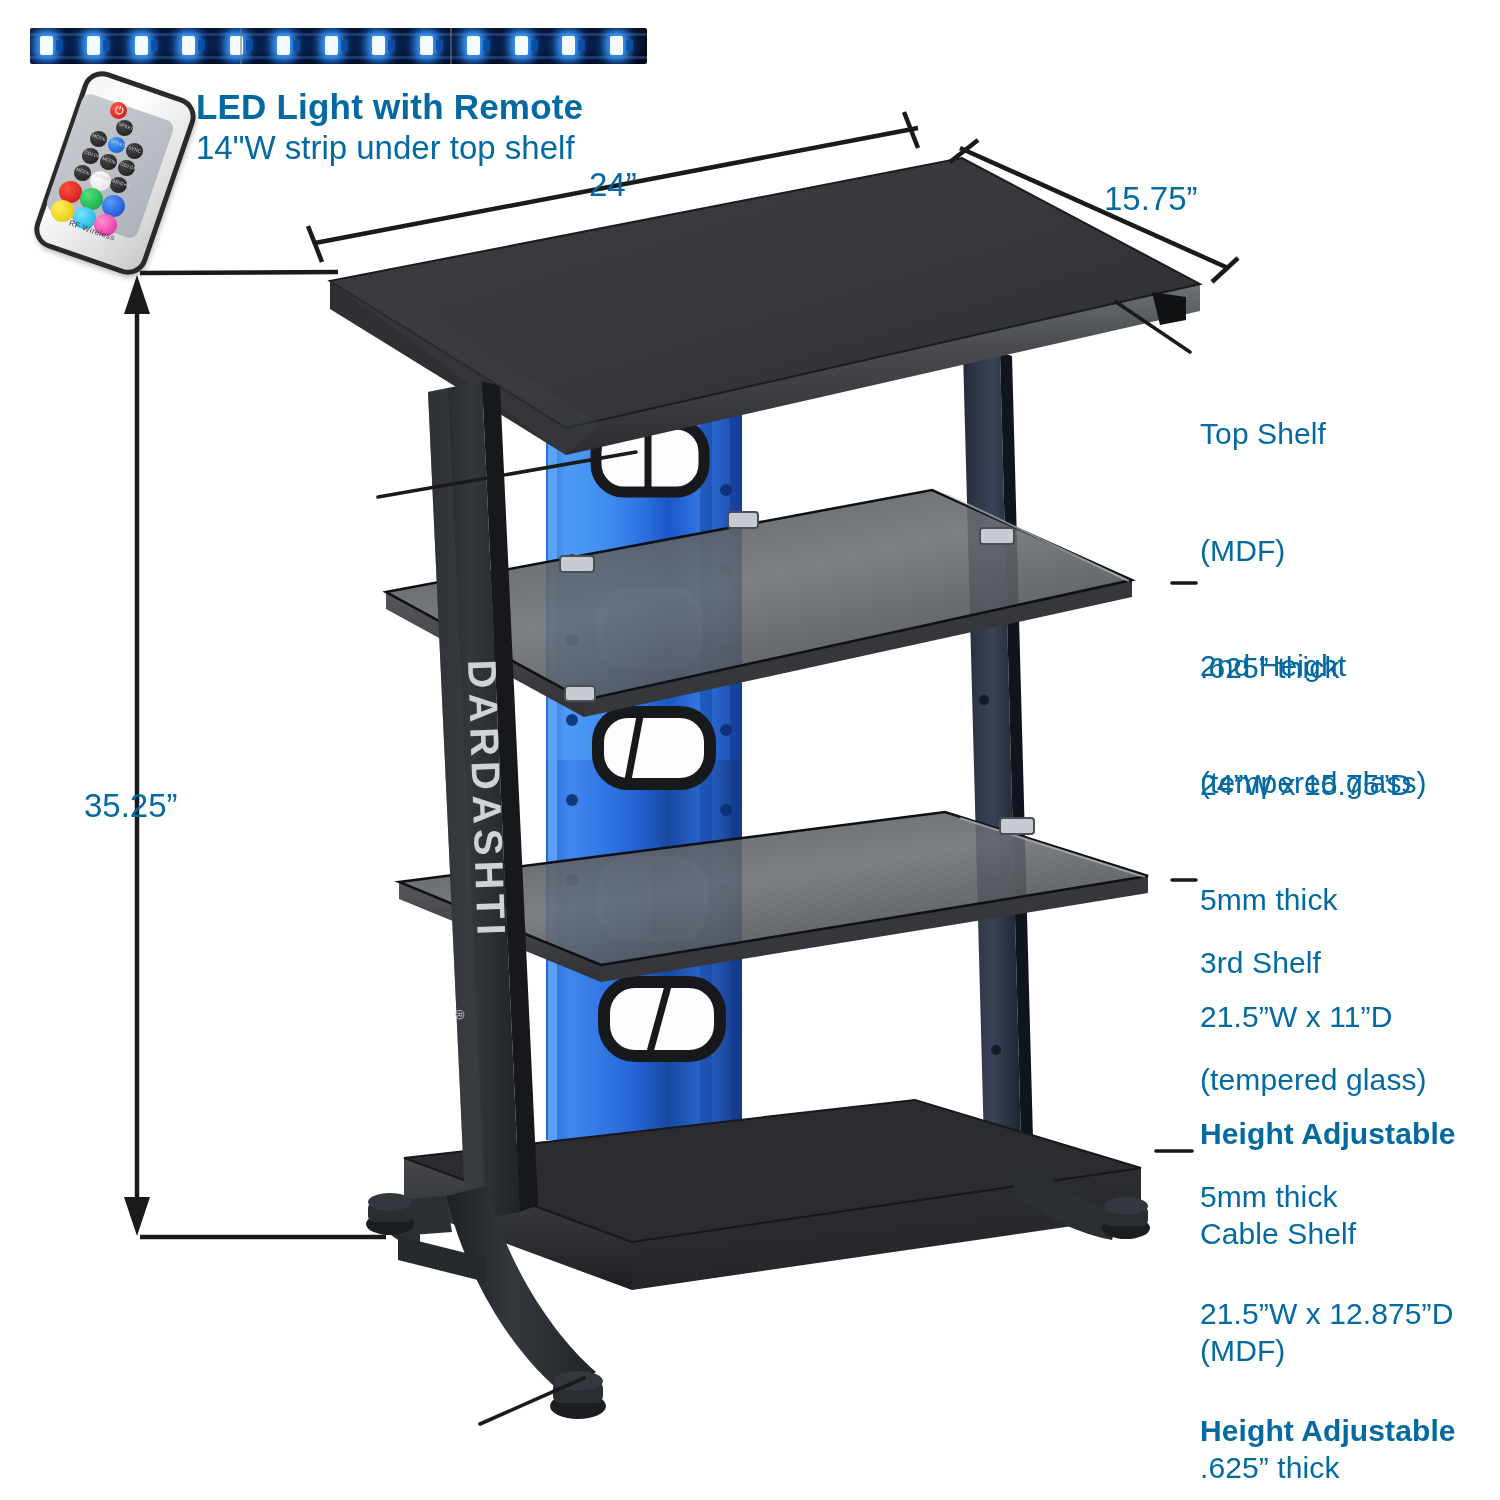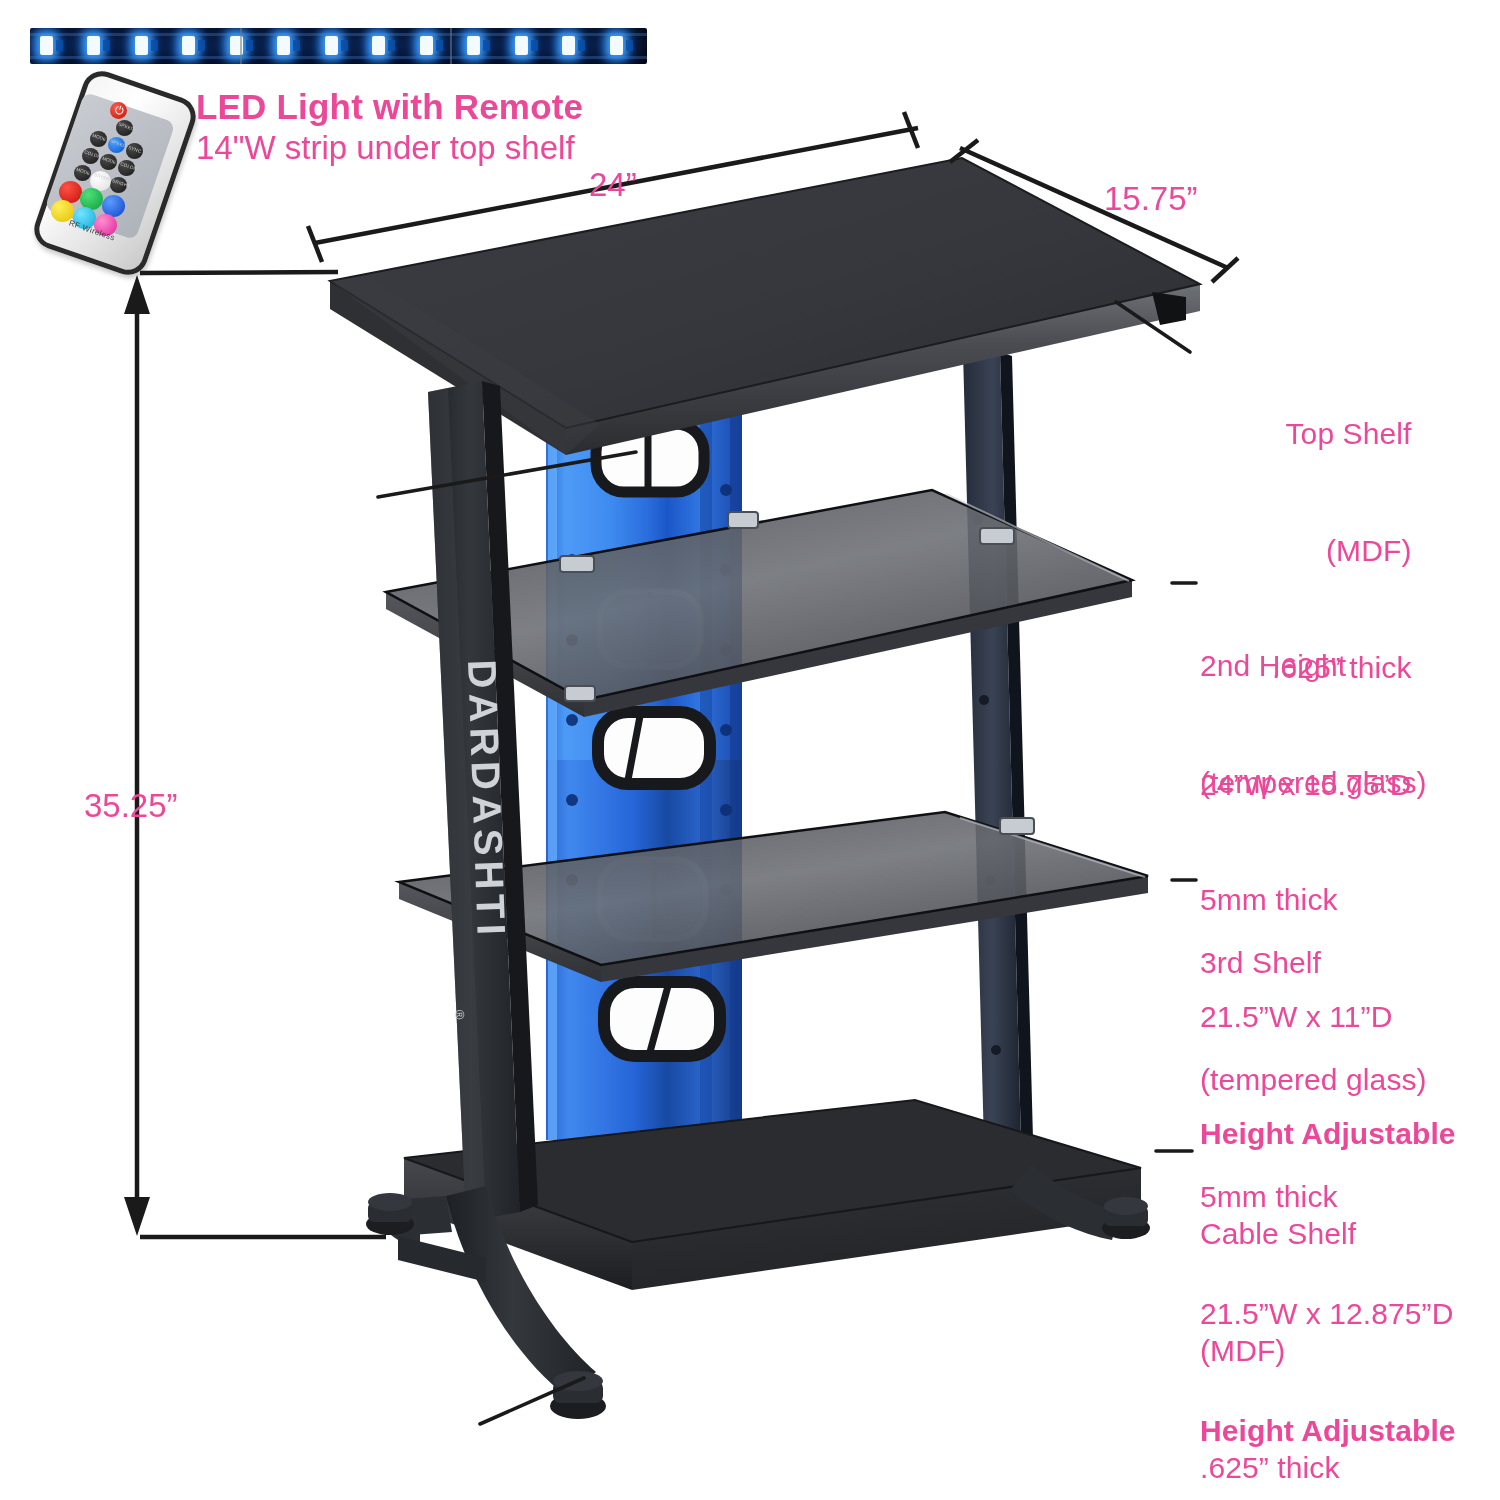--- a/index.html
+++ b/index.html
@@ -2,21 +2,21 @@
 <html><head>
 <meta charset="utf-8">
 <style>
   html,body{margin:0;padding:0;background:#ffffff;}
   body{width:1500px;height:1500px;position:relative;overflow:hidden;
        font-family:"Liberation Sans","DejaVu Sans",sans-serif;color:#231f20;}
   #stage{position:absolute;left:0;top:0;width:1500px;height:1500px;}
   svg.layer{position:absolute;left:0;top:0;width:1500px;height:1500px;overflow:visible;}
 
   
-  .txt{position:absolute;white-space:pre;line-height:1.30;color:#ec4899;}
+  .txt{position:absolute;white-space:pre;line-height:1.30;color:#0369a1;}
   .anno{font-size:30px;letter-spacing:.1px;}
   .anno .b{font-weight:700;}
   .dim{font-size:33px;}
   .led-title{font-size:35px;font-weight:700;letter-spacing:.2px;}
   .led-sub{font-size:33px;font-weight:400;}
 
   
   #led-strip{position:absolute;left:30px;top:28px;width:617px;height:36px;
      background:linear-gradient(180deg,#04060f 0%,#060a18 45%,#01030a 100%);
      border-radius:2px;overflow:hidden;}
@@ -346,21 +346,21 @@
       <line x1="378" y1="497" x2="636" y2="452"></line>
       <line x1="480" y1="1424" x2="584" y2="1378"></line>
     </g>
   </svg>
 
   <div class="txt dim" style="left:589px;top:148px;margin-top:16px;">24”</div>
   <div class="txt dim" style="left:1104px;top:170px;margin-top:8px;">15.75”</div>
   <div class="txt dim" style="left:84px;top:785px;">35.25”</div>
 
 
-  <div class="txt anno" style="left:1200px;top:336px;text-align:right;">
+  <div class="txt anno" style="left:1200px;top:336px;">
     <div>Top Shelf</div>
     <div>(MDF)</div>
     <div>.625” thick</div>
     <div>24”W x 15.75”D</div>
   </div>
 
   <div class="txt anno" style="left:1200px;top:568px;">
     <div>2nd Height</div>
     <div>(tempered glass)</div>
     <div>5mm thick</div>

